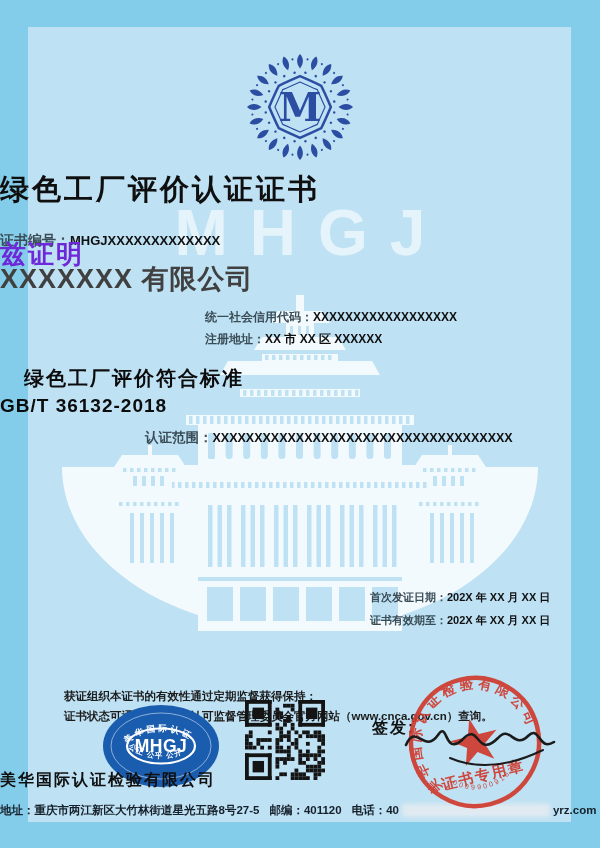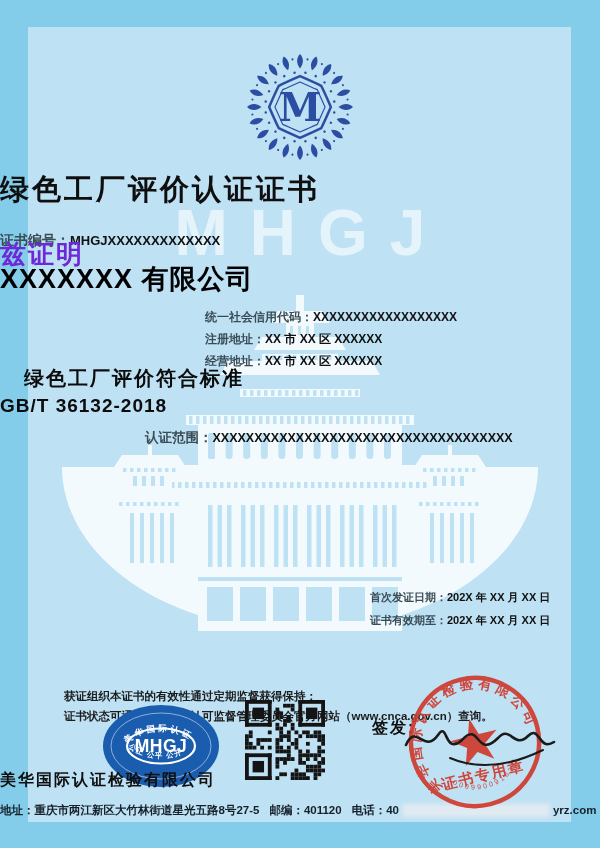--- a/index.html
+++ b/index.html
@@ -7,21 +7,21 @@
         font-family:"Liberation Sans","DejaVu Sans",sans-serif;}
   .inner{position:absolute;left:28px;top:27px;width:543px;height:795px;background:#bee1f4;}
   .abs{position:absolute;}
   .cline{position:absolute;left:0;width:100%;z-index:1;}
   .emblem{left:247px;top:50px;width:106px;height:114px;z-index:1;}
   .title{top:170px;font-size:29px;font-weight:bold;letter-spacing:3px;color:#0f0f0f;}
   .certrow{top:232px;font-size:13px;z-index:1;}
   .lbl{color:#3a4d57;font-weight:bold;}
   .val{color:#101010;font-weight:bold;}
   .declare{top:237px;font-size:26px;font-weight:bold;color:#6d28d9;letter-spacing:2px;}
-  .company{top:261px;font-size:27px;font-weight:bold;color:#000000;letter-spacing:1px;}
+  .company{top:261px;font-size:27px;font-weight:bold;color:#404040;letter-spacing:1px;}
   .watermark{top:196px;width:100%;text-align:center;font-size:64px;font-weight:bold;
              color:#ecf7fd;letter-spacing:22px;padding-left:22px;box-sizing:border-box;
              opacity:.85;z-index:0;}
   .fields{left:205px;top:306px;font-size:12px;line-height:22px;z-index:1;}
   .standard{top:365px;font-size:20px;font-weight:bold;letter-spacing:2px;color:#0c0c0c;padding-left:24px;}
   .gbt{top:395px;font-size:19px;font-weight:bold;letter-spacing:1px;color:#0c0c0c;}
   .scope{left:145px;top:429px;font-size:12.5px;z-index:1;white-space:nowrap;}
   .scope .lbl{font-size:13.5px;margin-top:32px;}
   .bld{left:50px;top:295px;width:500px;height:340px;z-index:0;}
   .dates{left:370px;top:586px;font-size:11px;line-height:23px;z-index:1;white-space:nowrap;}
@@ -354,21 +354,20 @@
   <div class="cline certrow">
     <span class="lbl" style="font-size:14px">证书编号：</span><span class="val">MHGJXXXXXXXXXXXXX</span>
   </div>
 
   <div class="cline declare">兹证明</div>
   <div class="cline company">XXXXXXX 有限公司</div>
 
   <div class="abs fields">
     <div><span class="lbl">统一社会信用代码：</span><span class="val">XXXXXXXXXXXXXXXXXX</span></div>
     <div><span class="lbl">注册地址：</span><span class="val">XX 市 XX 区 XXXXXX</span></div>
-    <div><span class="lbl">经营地址：</span><span class="val">XX 市 XX 区 XXXXXX</span></div>
   </div>
 
   <div class="cline standard">绿色工厂评价符合标准</div>
   <div class="cline gbt">GB/T 36132-2018</div>
 
   <div class="abs scope">
     <span class="lbl">认证范围：</span><span class="val">XXXXXXXXXXXXXXXXXXXXXXXXXXXXXXXXXXXX</span>
   </div>
 
   <div class="abs dates">

